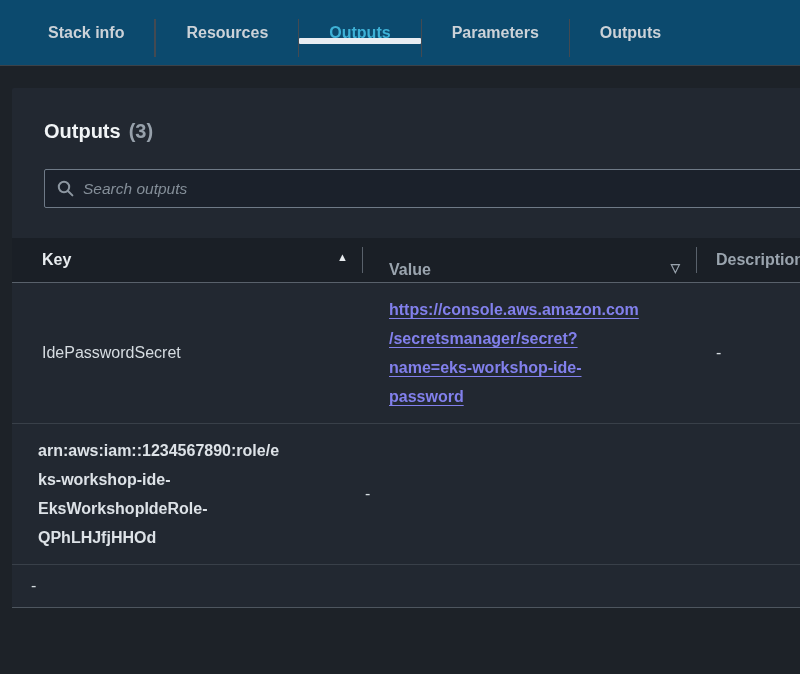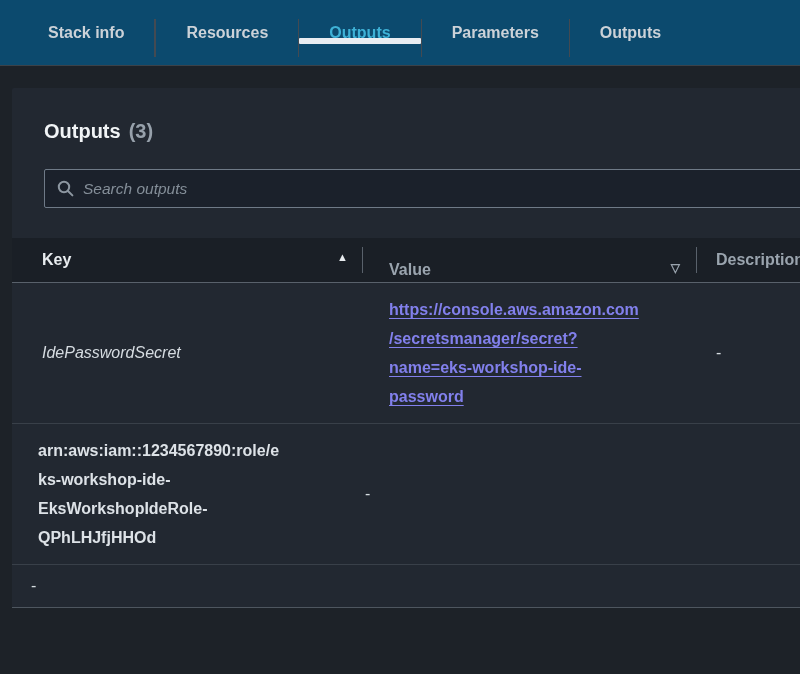--- a/index.html
+++ b/index.html
@@ -104,21 +104,21 @@
   .sort-down { font-size:12px; color:#9aa4ae; }
 
   .trow {
     display:flex;
     align-items:center;
     padding:12px 0;
     font-size:16px;
   }
   .trow + .trow { border-top:1px solid #394049; }
   .trow:last-child { border-bottom:1px solid #4e565f; }
-  .td-key  { flex:0 0 351px; padding-left:30px; color:#d6dce1;font-style:italic; }
+  .td-key  { flex:0 0 351px; padding-left:30px; color:#d6dce1; }
   .td-value { flex:0 0 334px; padding-left:26px; line-height:29px; color:#dde2e7;font-weight:bold; }
   .td-desc { flex:1 1 auto; padding-left:19px; color:#d6dce1; }
   .wrap-lines { white-space:pre-line; word-break:break-word; }
   a.cell-link {
     color:var(--link,#8280ec);
     text-decoration:underline;
     text-underline-offset:3px;
     cursor:pointer;
   }
 </style>

